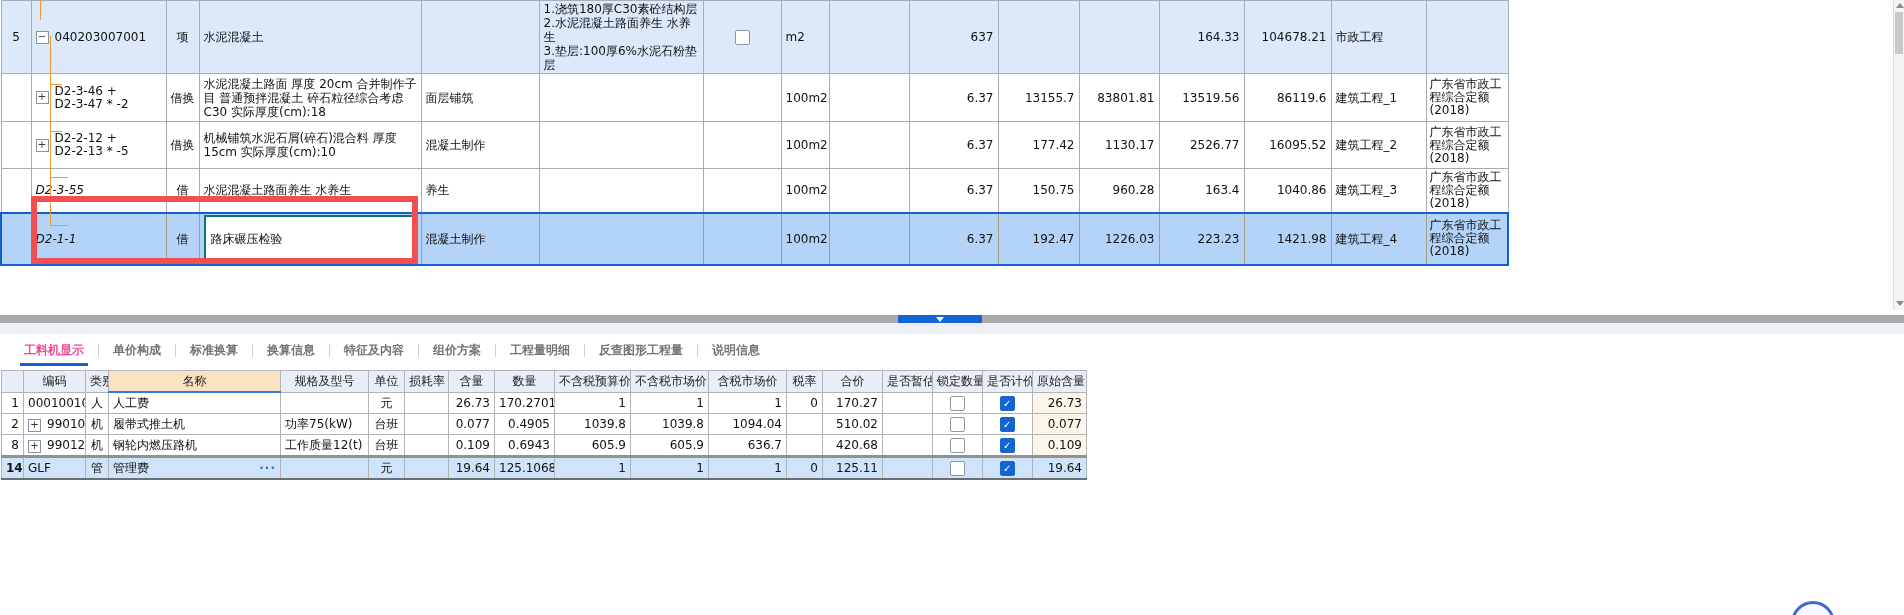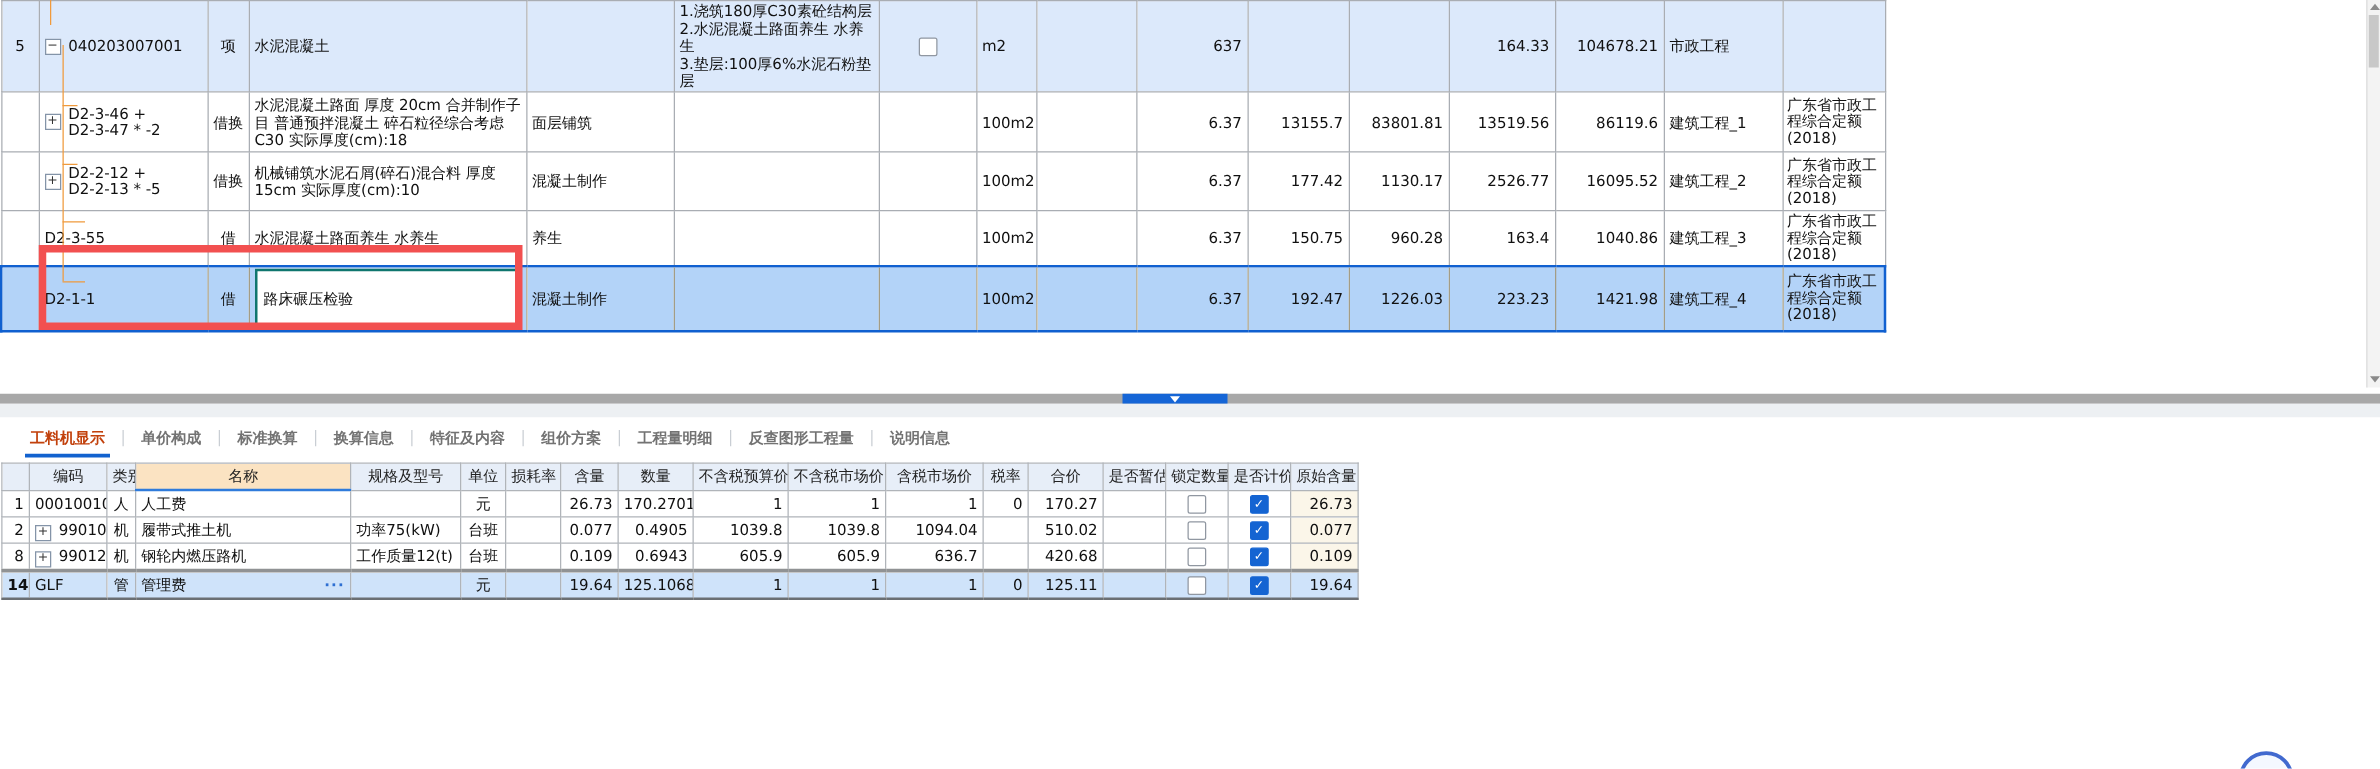--- a/index.html
+++ b/index.html
@@ -13,21 +13,21 @@
   .ttable tr.sel td:first-child{border-left:2px solid #1060d0;}
   .ttable tr.sel td:last-child{border-right:2px solid #1060d0;}
   .tnum{text-align:right;}
   .tcenter{text-align:center;}
   .ttop{vertical-align:top;}
   .pre{white-space:pre-line;line-height:13px;}
   .codecell{padding-left:10px;}
   .codewrap{display:flex;align-items:center;}
   .codelines div{line-height:13px;white-space:nowrap;}
   .ind1{padding-left:22px;}
-  .ind2{padding-left:40px;}
+  .ind2{padding-left:40px;font-style:italic;}
   .xbox{display:inline-block;width:11px;height:11px;border:1px solid #8494a8;background:#fff;
         line-height:9px;text-align:center;font-size:10px;color:#333;margin-right:6px;flex:0 0 11px;}
   .xbox.minus::after{content:"−";}
   .xbox.plus::after{content:"+";}
   .cb{display:inline-block;width:13px;height:13px;border:1px solid #9097a1;border-radius:2px;background:#fff;position:relative;vertical-align:middle;}
   .cb.on{background:#1464d2;border-color:#1464d2;}
   .cb.on::after{content:"✓";position:absolute;left:2px;top:0;color:#fff;font-size:10px;line-height:13px;}
   .editcell{padding:0;}
   .editor{background:#fff;border:2px solid #0f766e;height:48px;display:flex;align-items:center;padding-left:5px;box-sizing:border-box;}
   
@@ -41,21 +41,21 @@
   .varrow{position:absolute;left:2px;width:0;height:0;border-left:4px solid transparent;border-right:4px solid transparent;}
   .vthumb{position:absolute;left:1px;width:8px;height:42px;top:12px;background:#c8c8c8;}
   
   .splitter{position:absolute;left:0;top:315px;width:1904px;height:8px;background:#a8a8a8;}
   .sthumb{position:absolute;left:898px;top:0;width:84px;height:8px;background:#1565d6;display:flex;align-items:center;justify-content:center;}
   .stri{width:0;height:0;border-left:4px solid transparent;border-right:4px solid transparent;border-top:5px solid #fff;}
   .subbar{position:absolute;left:0;top:323px;width:1904px;height:11px;background:#edf0f3;}
   
   .tabbar{position:absolute;left:0;top:334px;width:1904px;height:32px;background:#fff;display:flex;align-items:center;padding-left:10px;box-sizing:border-box;}
   .tab{position:relative;padding:0 14px;font-weight:bold;color:#737373;cursor:default;white-space:nowrap;}
-  .tab.active{color:#c2410c;}
+  .tab.active{color:#ec4899;}
   .tab.active::after{content:"";position:absolute;left:10px;right:10px;bottom:-7px;height:3px;background:#1262cf;}
   .tabsep{width:1px;height:13px;background:#c9ced4;}
   
   .btable{position:absolute;left:1px;top:370px;width:1085px;border-collapse:collapse;table-layout:fixed;}
   .btable td,.btable th{border:1px solid #b0b4b9;padding:1px 4px;overflow:hidden;white-space:nowrap;font-weight:normal;line-height:16px;height:18px;}
   .btable th{background:#e7eef8;text-align:center;color:#222;}
   .btable th.namehdr{background:#fbe3c2;font-weight:normal;border-bottom:2px solid #2f7bdb;}
   .bnum{text-align:right;}
   .bcenter{text-align:center;}
   .orig{background:#fbf6e9;}

